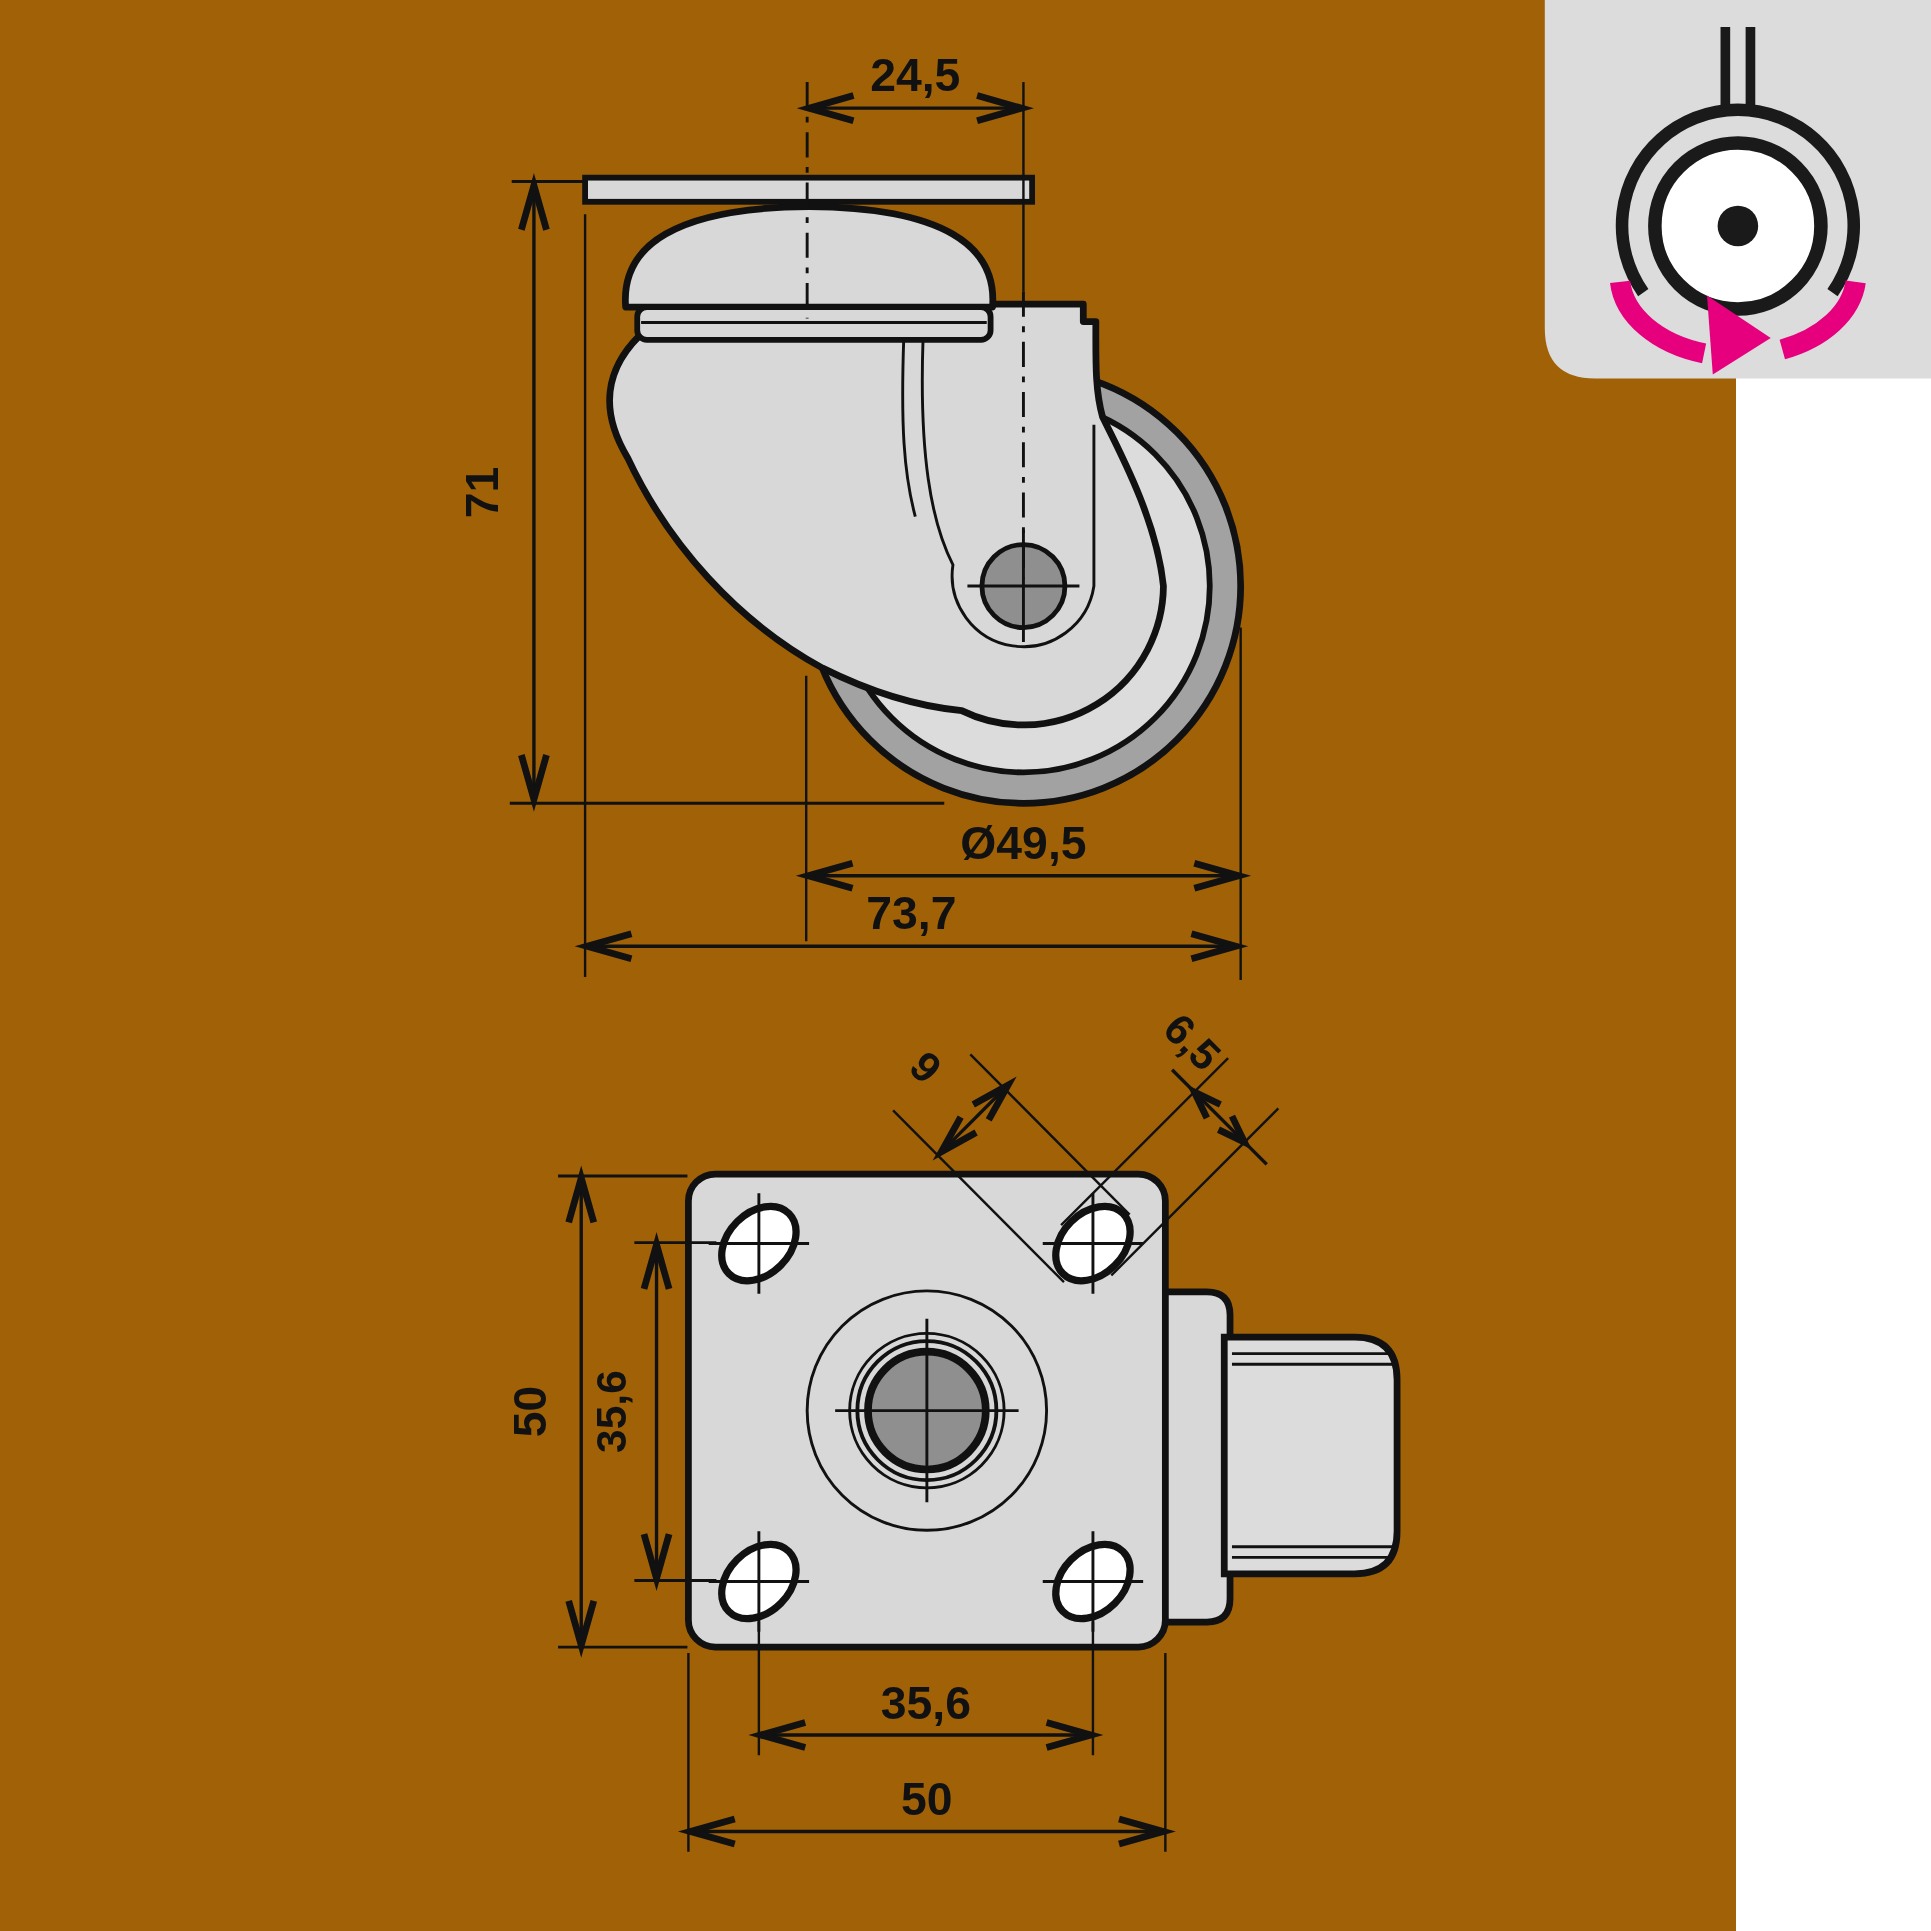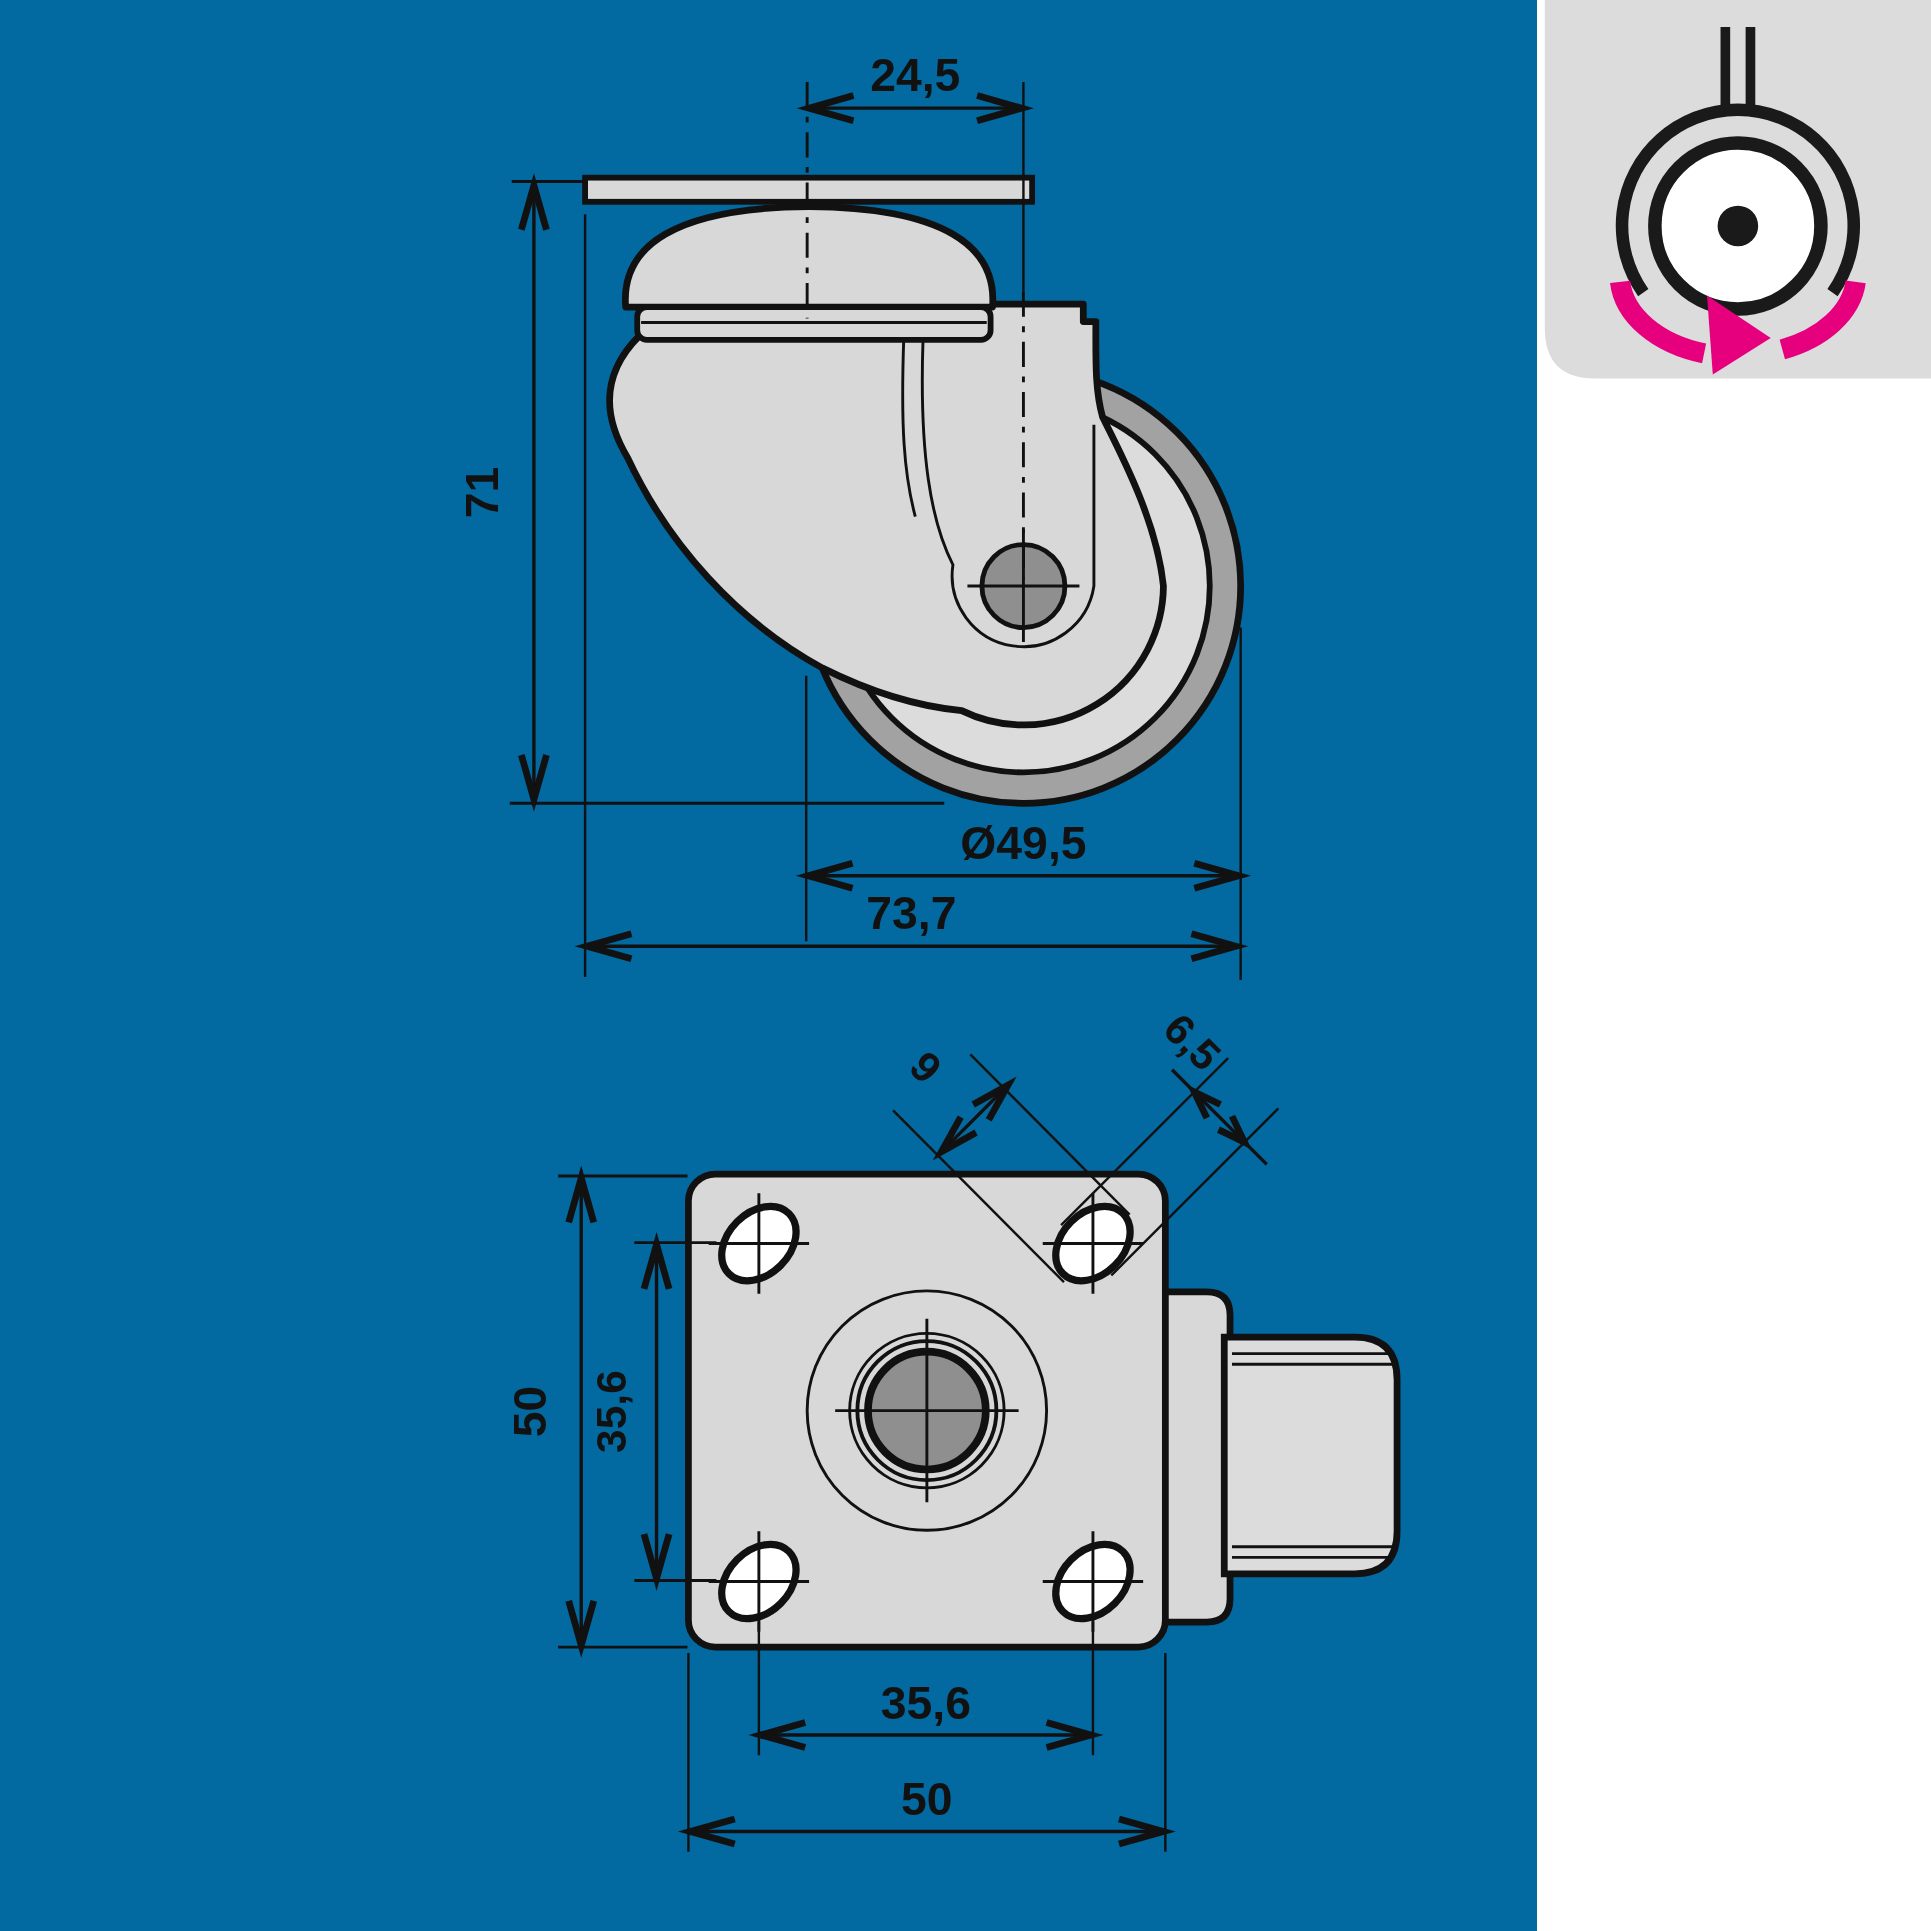--- a/index.html
+++ b/index.html
@@ -1,16 +1,16 @@
 <!DOCTYPE html>
 <html><head>
 <meta charset="utf-8">
 <style>
   html,body{margin:0;padding:0;background:#fff;}
-  .page{width:1537px;height:1931px;position:relative;background:#0369a1;}
+  .page{width:1736px;height:1931px;position:relative;background:#a16207;}
   svg{display:block;}
   text{font-family:"Liberation Sans","DejaVu Sans",sans-serif;font-weight:700;fill:#111;}
   .lbl{font-size:48px;}
   .lbl44{font-size:44px;}
   .thin{stroke:#111;stroke-width:3;fill:none;}
   .xthin{stroke:#111;stroke-width:2.5;fill:none;}
   .dim{stroke:#111;stroke-width:3.5;fill:none;}
   .ah{stroke:#111;stroke-width:7;fill:none;stroke-linecap:butt;stroke-linejoin:miter;}
   .cross{stroke:#111;stroke-width:3;fill:none;}
 </style>

